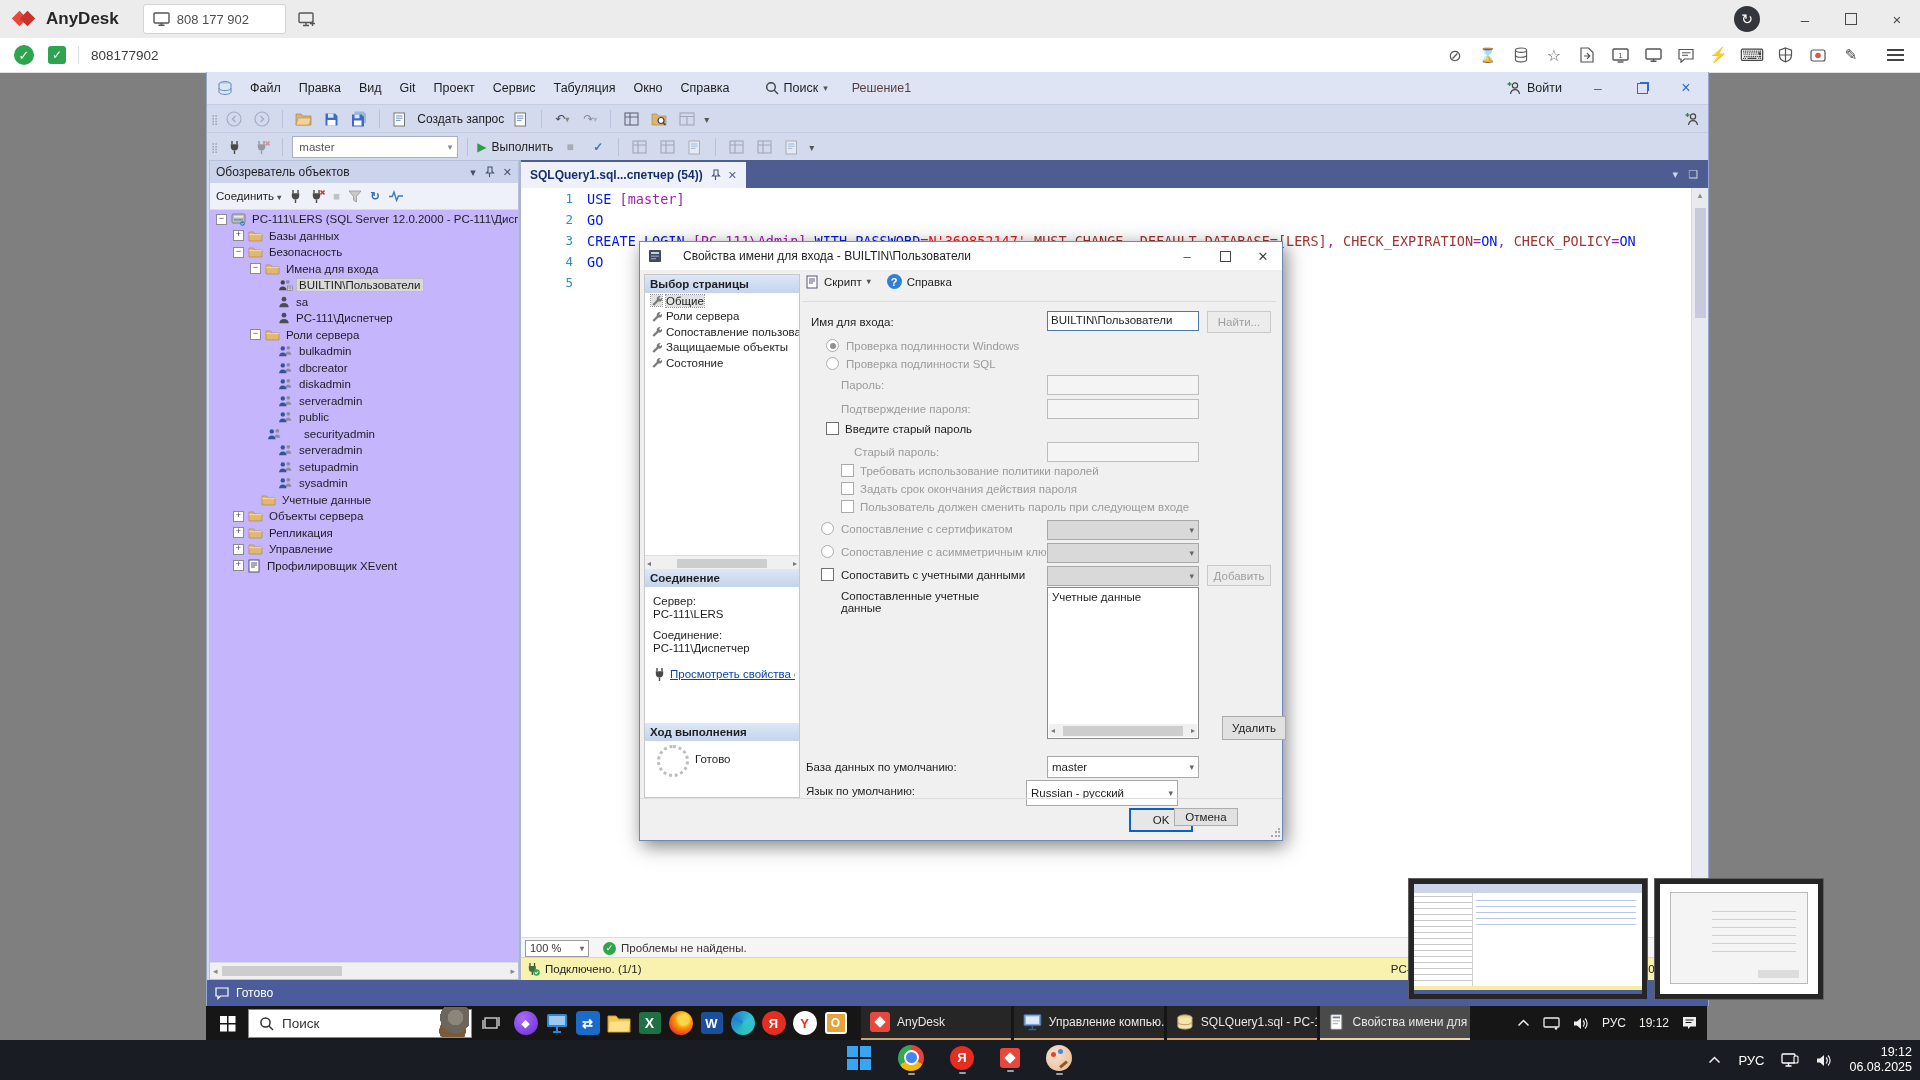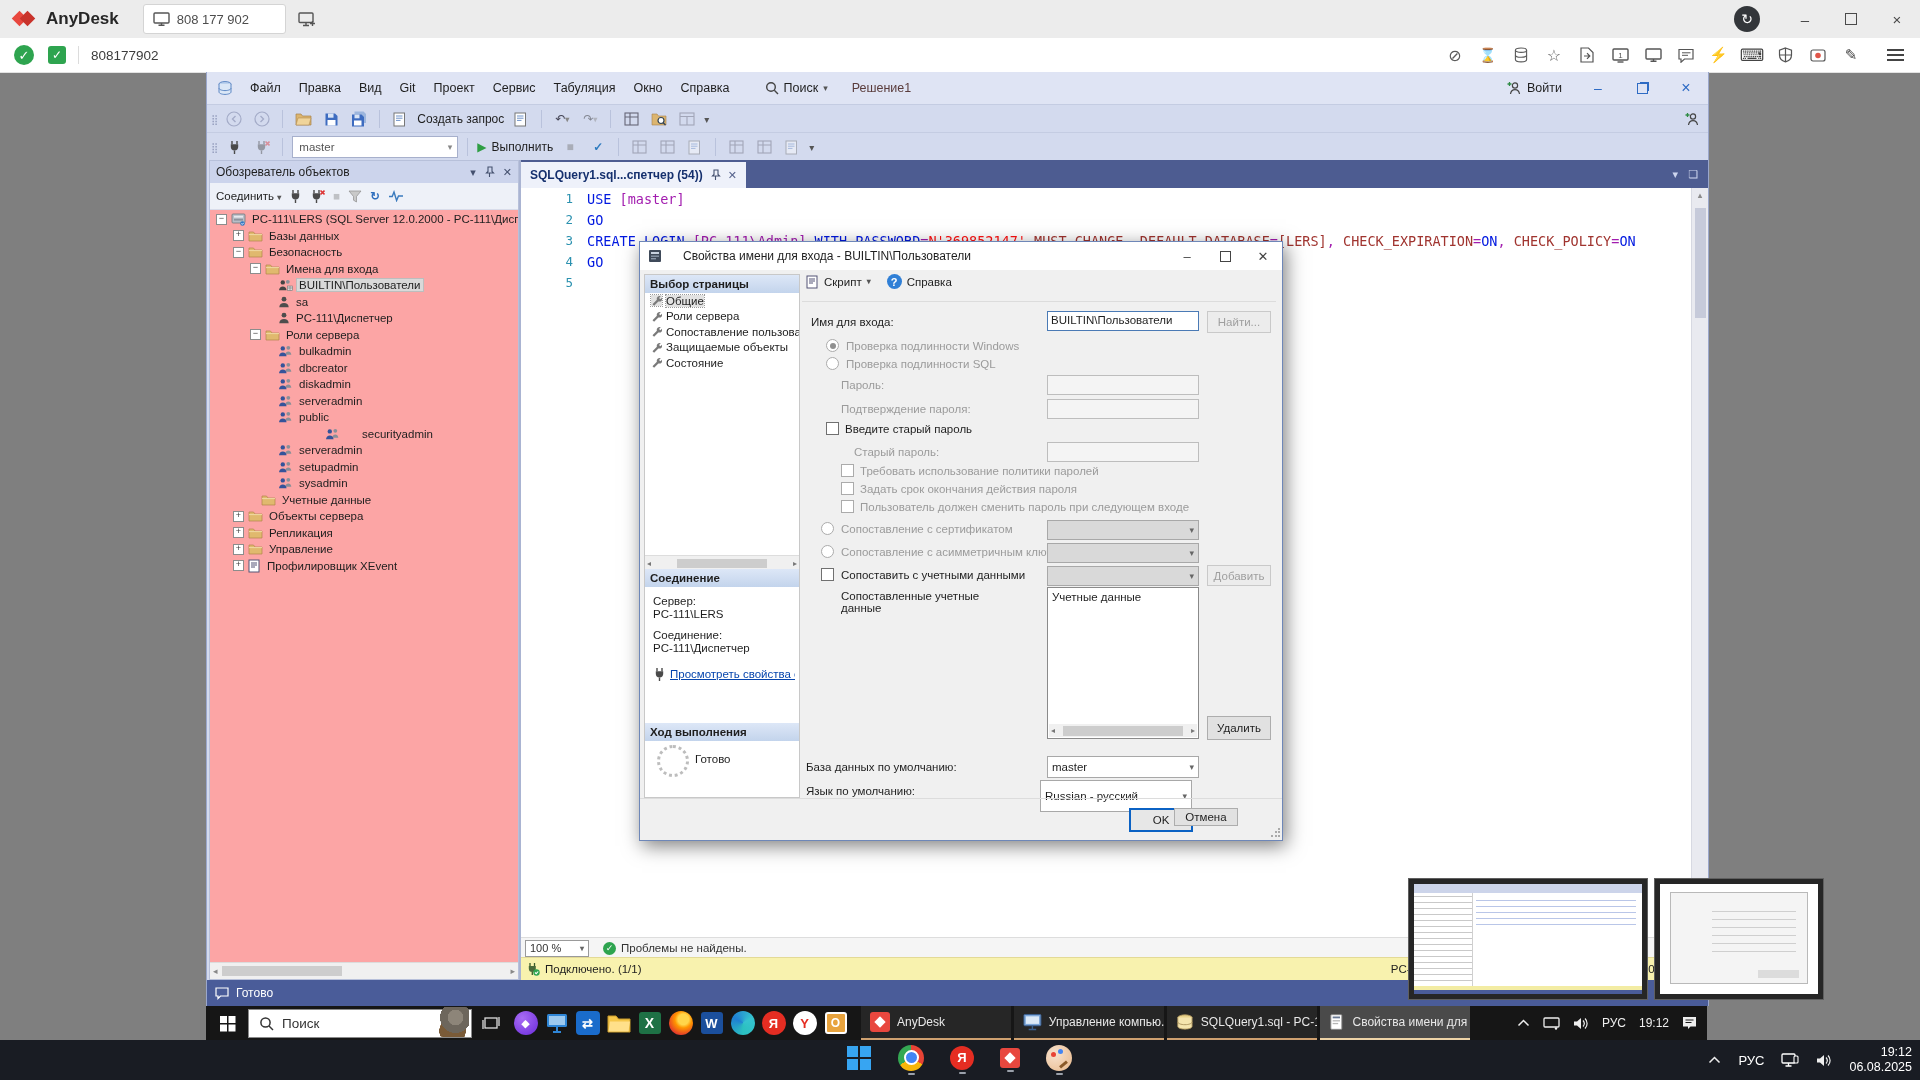--- a/index.html
+++ b/index.html
@@ -53,21 +53,21 @@
   .tsep{width:1px;height:18px;background:#b9c2dc;margin:0 3px}
   .tic{width:22px;height:22px;display:flex;align-items:center;justify-content:center}
   .dim{opacity:.45}
   .combo{width:158px;height:20px;background:#fff;border:1px solid #a7b0cc;display:flex;align-items:center;font-size:11.5px;color:#555;padding-left:6px;justify-content:space-between}
   .combo b{font-weight:normal;color:#888;padding-right:5px;font-size:9px}
   .exec{display:flex;align-items:center;gap:5px;color:#1e1e1e}
   .play{color:#2e9e44;font-size:12px}
   .tb-right{margin-left:auto;margin-right:8px;display:flex;gap:8px}
 
   
-  .oe{position:absolute;left:2px;top:88px;width:310px;height:820px;background:#fca5a5;border:1px solid #b7c0da;box-sizing:border-box}
+  .oe{position:absolute;left:2px;top:88px;width:310px;height:820px;background:#c4b5fd;border:1px solid #b7c0da;box-sizing:border-box}
   .oe-title{height:22px;background:#ccd4ec;display:flex;align-items:center;font-size:12px;color:#1e1e1e;padding:0 6px}
   .oe-title .sp{flex:1}
   .oe-title .hic{color:#44506e;font-size:11px;margin-left:8px}
   .oe-tools{height:26px;background:#eef1f8;border-bottom:1px solid #d8dcea;display:flex;align-items:center;gap:8px;padding:0 6px;font-size:11.5px;color:#1e1e1e}
   .oe-tree{position:absolute;left:0;top:48px;right:0;bottom:16px;overflow:hidden;padding-top:2px}
   .trow{display:flex;align-items:center;height:16.5px;white-space:nowrap;font-size:11.5px;color:#1e1e1e}
   .exp{width:9px;height:9px;border:1px solid #8c8c8c;background:#fff;font-size:9px;line-height:7px;text-align:center;color:#444;margin-right:4px;flex:0 0 auto}
   .expsp{width:11px;flex:0 0 auto}
   .tico{margin-right:4px;flex:0 0 auto;display:inline-flex}
   .tsel{background:#d9d9d9;outline:1px solid #bdbdbd}
@@ -689,21 +689,21 @@
             <span class="tico">
               <svg width="15" height="12" viewBox="0 0 15 12" fill="none">
                 <circle cx="10.3" cy="2.8" r="1.9" fill="#8a8f98"></circle>
                 <path d="M7.3 9.8c.2-2.1 1.5-3.2 3-3.2s2.8 1.1 3 3.2z" fill="#8a8f98"></path>
                 <circle cx="4.8" cy="3.4" r="2.2" fill="#35539a"></circle>
                 <path d="M1 11.2c.2-2.5 1.7-3.8 3.8-3.8s3.6 1.3 3.8 3.8z" fill="#35539a"></path>
               </svg>
             </span>
             <span class="" style="padding:0 2px">public</span>
           </div>
-          <div class="trow" style="padding-left: 88px; gap: 16px;">
+          <div class="trow" style="padding-left: 30px; gap: 16px;">
             <span class="expsp"></span>
             <span class="tico">
               <svg width="15" height="12" viewBox="0 0 15 12" fill="none">
                 <circle cx="10.3" cy="2.8" r="1.9" fill="#8a8f98"></circle>
                 <path d="M7.3 9.8c.2-2.1 1.5-3.2 3-3.2s2.8 1.1 3 3.2z" fill="#8a8f98"></path>
                 <circle cx="4.8" cy="3.4" r="2.2" fill="#35539a"></circle>
                 <path d="M1 11.2c.2-2.5 1.7-3.8 3.8-3.8s3.6 1.3 3.8 3.8z" fill="#35539a"></path>
               </svg>
             </span>
             <span class="" style="padding:0 2px">securityadmin</span>
@@ -1030,29 +1030,29 @@
 
     <span class="lbl" style="left:201px;top:348px;width:150px;white-space:normal">Сопоставленные учетные данные</span>
     <div class="lbox">
       <div class="hd">Учетные данные</div>
       <div class="hs">
           <span>◂</span>
           <span class="hthumb"></span>
           <span>▸</span>
         </div>
     </div>
-    <div class="dbtn" style="left:567px;top:474px;height:24px">Удалить</div>
+    <div class="dbtn" style="left:582px;top:474px;height:24px">Удалить</div>
 
     <span class="lbl" style="left:166px;top:519px">База данных по умолчанию:</span>
     <div class="dcombo en" style="left:407px;top:514px;height:22px">
       <span>master</span>
         <span class="ar">▾</span>
     </div>
     <span class="lbl" style="left:166px;top:543px">Язык по умолчанию:</span>
-    <div class="dcombo en" style="left:400px;top:538px;height:32px">
+    <div class="dcombo en" style="left:386px;top:538px;height:26px">
       <span>Russian - русский</span>
         <span class="ar">▾</span>
     </div>
 
     <div class="dfoot"></div>
     <div class="dbtn def" style="left:489px;top:566px;height:24px">OK</div>
     <div class="dbtn" style="left:534px;top:566px;height:18px">Отмена</div>
     <span class="gripd"></span>
   </div>
 

